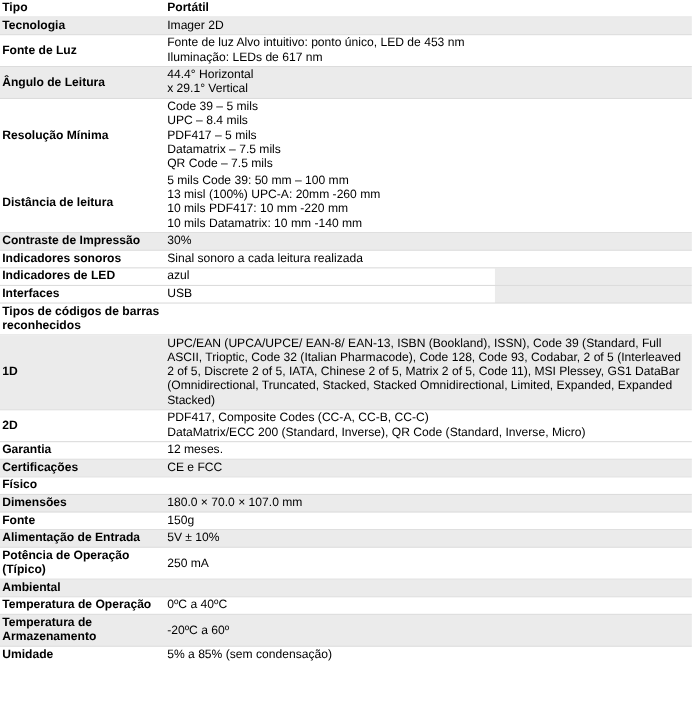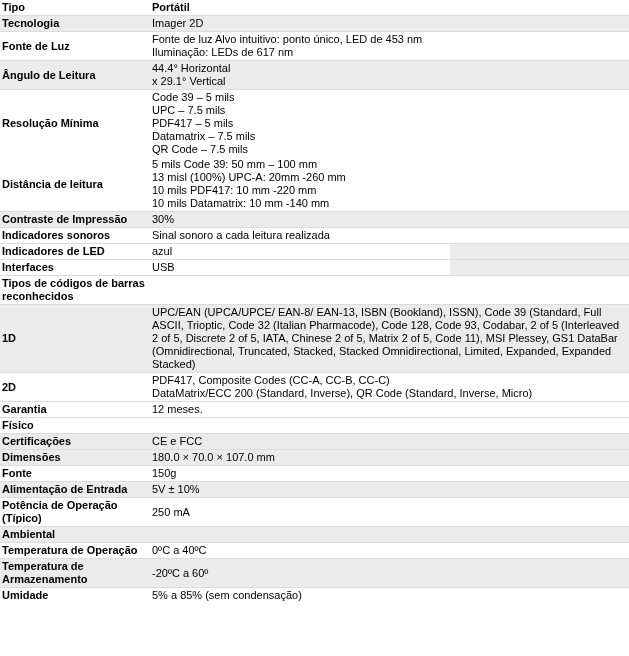--- a/index.html
+++ b/index.html
@@ -72,21 +72,21 @@
         <td class="label-cell">Ângulo de Leitura</td>
         <td class="value-cell">
           <div class="value-line">44.4° Horizontal</div>
           <div class="value-line">x 29.1° Vertical</div>
         </td>
       </tr>
       <tr class="spec-row">
         <td class="label-cell">Resolução Mínima</td>
         <td class="value-cell">
           <div class="value-line">Code 39 – 5 mils</div>
-          <div class="value-line">UPC – 7.5 mils</div>
+          <div class="value-line">UPC – 8.4 mils</div>
           <div class="value-line">PDF417 – 5 mils</div>
           <div class="value-line">Datamatrix – 7.5 mils</div>
           <div class="value-line">QR Code – 7.5 mils</div>
         </td>
       </tr>
       <tr class="spec-row no-border">
         <td class="label-cell">Distância de leitura</td>
         <td class="value-cell">
           <div class="value-line">5 mils Code 39: 50 mm – 100 mm</div>
           <div class="value-line">13 misl (100%) UPC-A: 20mm -260 mm</div>
@@ -134,29 +134,29 @@
           <div class="value-line">PDF417, Composite Codes (CC-A, CC-B, CC-C)</div>
           <div class="value-line">DataMatrix/ECC 200 (Standard, Inverse), QR Code (Standard, Inverse, Micro)</div>
         </td>
       </tr>
       <tr class="spec-row">
         <td class="label-cell">Garantia</td>
         <td class="value-cell">
           <div class="value-line">12 meses.</div>
         </td>
       </tr>
+      <tr class="spec-row shaded">
+        <td class="label-cell">Certificações</td>
+        <td class="value-cell">
+          <div class="value-line">CE e FCC</div>
+        </td>
+      </tr>
       <tr class="spec-row">
         <td class="label-cell">Físico</td>
         <td class="value-cell">&nbsp;</td>
-      </tr>
-      <tr class="spec-row shaded">
-        <td class="label-cell">Certificações</td>
-        <td class="value-cell">
-          <div class="value-line">CE e FCC</div>
-        </td>
       </tr>
       <tr class="spec-row shaded">
         <td class="label-cell">Dimensões</td>
         <td class="value-cell">
           <div class="value-line">180.0 × 70.0 × 107.0 mm</div>
         </td>
       </tr>
       <tr class="spec-row">
         <td class="label-cell">Fonte</td>
         <td class="value-cell">

